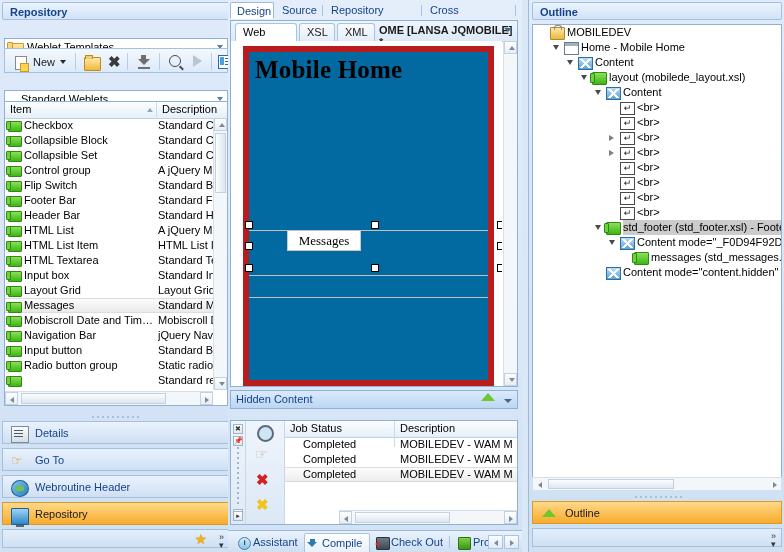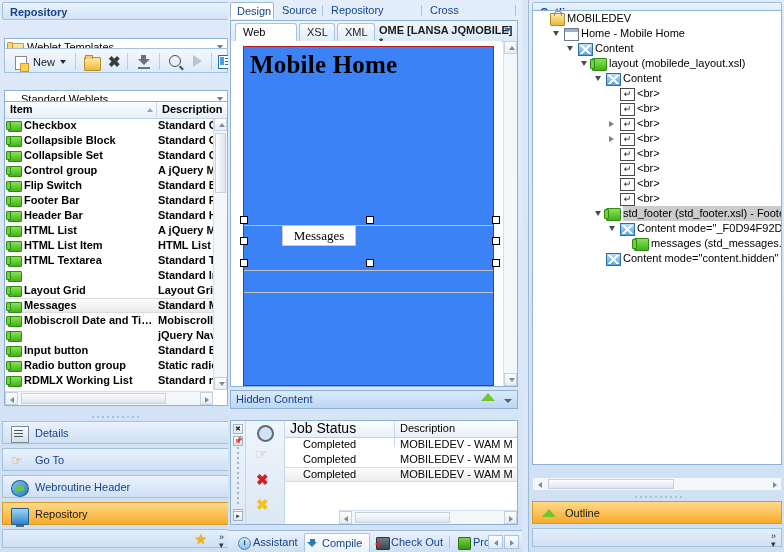--- a/index.html
+++ b/index.html
@@ -71,21 +71,21 @@
     border-bottom:6px solid transparent;border-left:9px solid #b9c6d2;}
   .listico{position:absolute;width:13px;height:12px;background:#fff;border:1px solid #2a6aa8;}
   .listico:before{content:"";position:absolute;left:1px;top:1px;width:4px;height:8px;background:#4a9fe0;}
   .listico:after{content:"";position:absolute;left:6px;top:2px;width:5px;height:1px;
     background:#2a6aa8;box-shadow:0 3px 0 #2a6aa8,0 6px 0 #2a6aa8;}
 
   .std-combo{left:4px;top:78px;width:224px;}
   .std-combo .lbl{position:absolute;left:16px;top:0;}
 
   .grid{position:absolute;left:4px;top:101px;width:224px;height:305px;
-    background:#fff;border:1px solid #8fb2d4;box-sizing:border-box;font-weight:bold;}
+    background:#fff;border:1px solid #8fb2d4;box-sizing:border-box;}
   .ghead{position:absolute;left:0;top:0;right:0;height:16px;
     background:linear-gradient(to bottom,#fbfdff,#e6eff9);
     border-bottom:1px solid #bcd2e6;}
   .gh-item{position:absolute;left:0;top:0;width:152px;height:15px;line-height:15px;
     padding-left:5px;border-right:1px solid #c8dbec;box-sizing:border-box;font-size:11px;}
   .gh-desc{position:absolute;left:152px;top:0;right:0;height:15px;line-height:15px;
     padding-left:5px;box-sizing:border-box;font-size:11px;}
   .sortarrow{position:absolute;left:142px;top:6px;width:0;height:0;
     border-left:3px solid transparent;border-right:3px solid transparent;
     border-bottom:4px solid #8ba6bf;}
@@ -174,22 +174,22 @@
   .etab{position:absolute;top:2px;height:18px;line-height:17px;font-size:11px;
     padding:0 7px;box-sizing:border-box;
     background:linear-gradient(to bottom,#f8fbfe,#e2ecf8);
     border:1px solid #a9c4de;border-bottom:none;border-radius:3px 3px 0 0;color:#1a1a1a;}
   .etab.on{background:#fff;color:#000;height:19px;}
   .etitle{position:absolute;top:3px;font-size:11px;font-weight:bold;color:#1a1a1a;}
   .etab-menu{position:absolute;right:5px;top:7px;width:0;height:0;
     border-left:4px solid transparent;border-right:4px solid transparent;border-top:4px solid #4a6a8a;}
 
   .canvas{position:absolute;left:0;top:20px;right:15px;bottom:0;background:#fff;overflow:hidden;}
-  .page{position:absolute;left:12px;top:5px;right:8px;bottom:0;border:1px solid #b91c1c;
-    background:#3b82f6;}
+  .page{position:absolute;left:12px;top:5px;right:8px;bottom:0;border:6px solid #b91c1c;
+    background:#0369a1;}
   .mh-title{position:absolute;left:6px;top:4px;font-family:"Liberation Serif",serif;
     font-weight:bold;font-size:25px;color:#000;letter-spacing:0.2px;}
   .tb-row{position:absolute;left:0;right:0;border-top:1px solid #c0c0c0;}
   .msgcell{position:absolute;left:38px;top:0;width:72px;height:19px;line-height:19px;
     border:1px solid #c8c8c8;border-top:none;background:#fff;
     font-family:"Liberation Serif",serif;font-size:13px;color:#000;text-align:center;}
   .hndl{position:absolute;width:6px;height:6px;background:#fff;border:1px solid #000;}
 
   .ed-vsb{position:absolute;right:0;top:20px;width:14px;bottom:0;
     background:#f4f7fa;border-left:1px solid #d4e0ec;box-sizing:border-box;}
@@ -211,21 +211,21 @@
     background:linear-gradient(to bottom,#fdfdfd,#e2e9f1);border:1px solid #9fb2c6;box-sizing:border-box;
     font-size:7px;line-height:8px;text-align:center;color:#333;}
   .jp-dots{position:absolute;left:6px;top:26px;width:2px;height:60px;}
   .jp-dots i{position:absolute;left:0;width:2px;height:2px;background:#9ab6d2;}
   .jp-tools{position:absolute;left:15px;top:0;width:38px;bottom:0;
     background:linear-gradient(to bottom,#eff5fc,#dce8f6);border-right:1px solid #c7d8ea;}
   .jp-grid{position:absolute;left:54px;top:0;right:0;bottom:0;background:#fff;}
   .jg-head{position:absolute;left:0;top:0;right:0;height:16px;
     background:linear-gradient(to bottom,#fbfdff,#e6eff9);border-bottom:1px solid #bcd2e6;}
   .jg-c1{position:absolute;left:0;top:0;width:110px;height:26px;line-height:15px;padding-left:5px;
-    border-right:1px solid #c8dbec;box-sizing:border-box;font-size:14px;}
+    border-right:1px solid #c8dbec;box-sizing:border-box;font-size:11px;}
   .jg-c2{position:absolute;left:110px;top:0;right:0;height:15px;line-height:15px;padding-left:5px;
     box-sizing:border-box;font-size:11px;}
   .jrow{position:absolute;left:0;right:0;height:15px;line-height:15px;font-size:11px;}
   .jrow.sel{background:linear-gradient(to bottom,#fcfcfc,#ededed);
     border-top:1px solid #dcdcdc;border-bottom:1px solid #dcdcdc;height:13px;line-height:13px;}
   .jrow .s{position:absolute;left:18px;}
   .jrow .d{position:absolute;left:115px;white-space:nowrap;}
   .jp-hsb{position:absolute;left:54px;right:0;bottom:0;height:14px;
     background:#f4f7fa;border-top:1px solid #d4e0ec;box-sizing:border-box;}
 
@@ -256,21 +256,21 @@
     background:linear-gradient(to bottom,#7ed14a,#3a9414);border:1px solid #2c720f;border-radius:1px;}
 
   
   #right{position:absolute;left:528px;top:0;width:256px;height:552px;
     background:linear-gradient(to bottom,#dfeafa,#cfe0f3);
     border-left:1px solid #9cbad8;box-sizing:border-box;}
   .rp-title{position:absolute;left:3px;top:2px;width:250px;height:18px;line-height:18px;
     background:linear-gradient(to bottom,#eaf3fd,#d2e3f6);
     border:1px solid #a3c0dc;border-radius:2px;
     color:#15428b;font-weight:bold;padding-left:7px;box-sizing:border-box;}
-  .tree{position:absolute;left:3px;top:10px;width:250px;height:455px;
+  .tree{position:absolute;left:3px;top:24px;width:250px;height:455px;
     background:#fff;border:1px solid #8fb2d4;box-sizing:border-box;overflow:hidden;}
   .tnode{position:relative;height:15px;line-height:15px;font-size:11px;white-space:nowrap;}
   .tnode .exp{position:absolute;top:5px;width:0;height:0;}
   .exp.closed{border-top:3.5px solid transparent;border-bottom:3.5px solid transparent;
     border-left:5px solid #7f7f7f;}
   .exp.open{border-left:3.5px solid transparent;border-right:3.5px solid transparent;
     border-top:5px solid #4a4a4a;}
   .tnode .ti{position:absolute;top:2px;width:13px;height:11px;}
   .tnode .tl{position:absolute;top:0;}
   .tnode .tl.hl{background:#ccc;}
@@ -416,54 +416,55 @@
             <span class="nm">HTML List Item</span>
             <span class="ds">HTML List It</span>
           </div>
           <div class="row">
             <span class="wico"></span>
             <span class="nm">HTML Textarea</span>
             <span class="ds">Standard Te</span>
           </div>
           <div class="row">
             <span class="wico"></span>
+            <span class="nm">Input box</span>
             <span class="ds">Standard Inp</span>
           </div>
           <div class="row">
             <span class="wico"></span>
             <span class="nm">Layout Grid</span>
             <span class="ds">Layout Grid</span>
           </div>
           <div class="row sel">
             <span class="wico"></span>
             <span class="nm">Messages</span>
             <span class="ds">Standard Me</span>
           </div>
           <div class="row">
             <span class="wico"></span>
             <span class="nm">Mobiscroll Date and Time P...</span>
             <span class="ds">Mobiscroll D</span>
           </div>
           <div class="row">
             <span class="wico"></span>
+            <span class="nm">Navigation Bar</span>
             <span class="ds">jQuery Navig</span>
           </div>
           <div class="row">
             <span class="wico"></span>
             <span class="nm">Input button</span>
             <span class="ds">Standard Bu</span>
           </div>
           <div class="row">
             <span class="wico"></span>
             <span class="nm">Radio button group</span>
             <span class="ds">Static radio b</span>
           </div>
           <div class="row">
             <span class="wico"></span>
-            <span class="nm">RDMLX Working List</span>
             <span class="ds">Standard rep</span>
           </div>
         </div>
       <div class="vsb">
         <div class="up">
             <span class="tri-up"></span>
           </div>
         <div class="thumb"></div>
         <div class="dn">
             <span class="tri-dn"></span>

